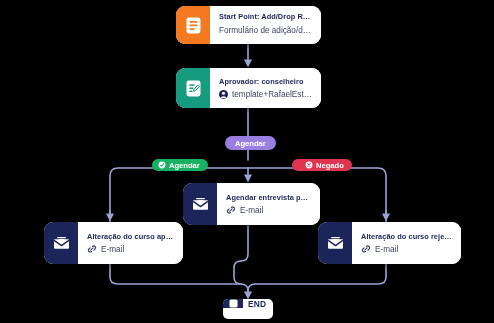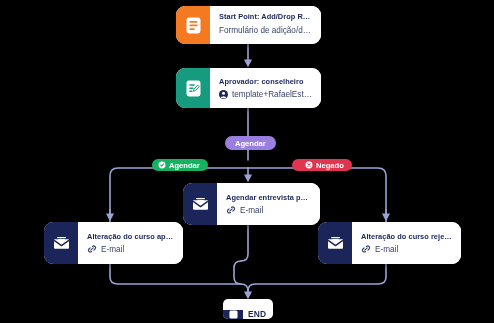--- a/index.html
+++ b/index.html
@@ -102,21 +102,21 @@
   #node-left     { left: 44px;  top: 222px; width: 139px; height: 42px; }
   #node-right    { left: 318px; top: 222px; width: 143px; height: 42px; }
 
   
   #node-end {
     position: absolute;
     left: 223px;
     top: 299px;
     height: 20px;
     display: flex;
-    align-items: flex-end;
+    align-items: flex-start;
     border-radius: 5px;
     overflow: hidden;
     background: #ffffff;
     box-shadow: 0 2px 4px rgba(0,0,0,0.45);
   }
   #node-end .end-icon {
     width: 20px;
     background: #1b2559;
     display: flex;
     align-items: center;

